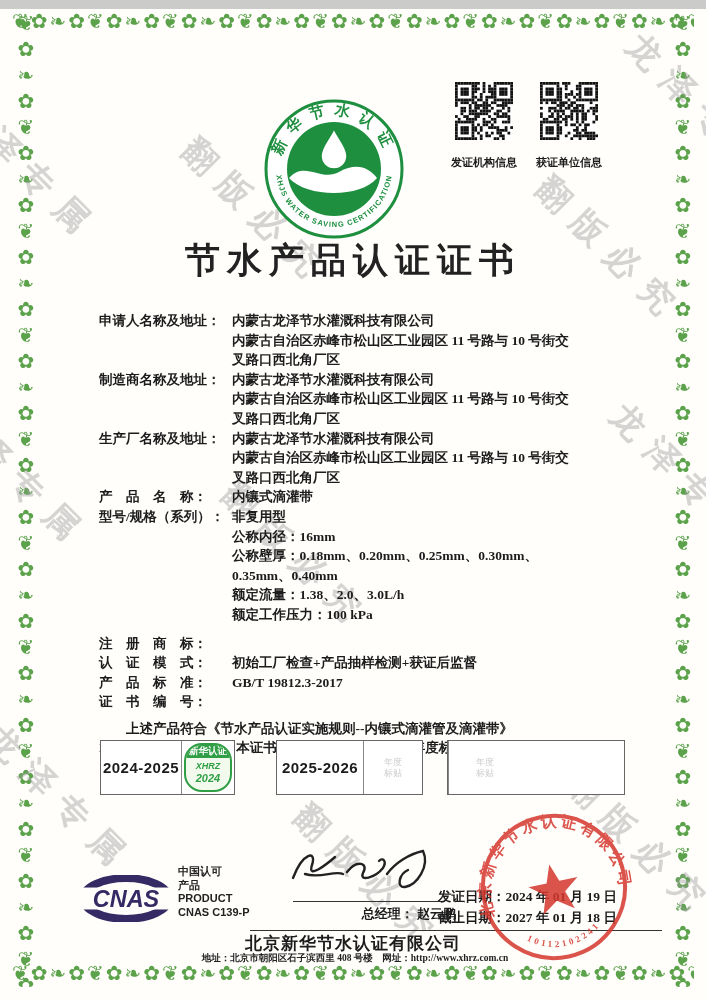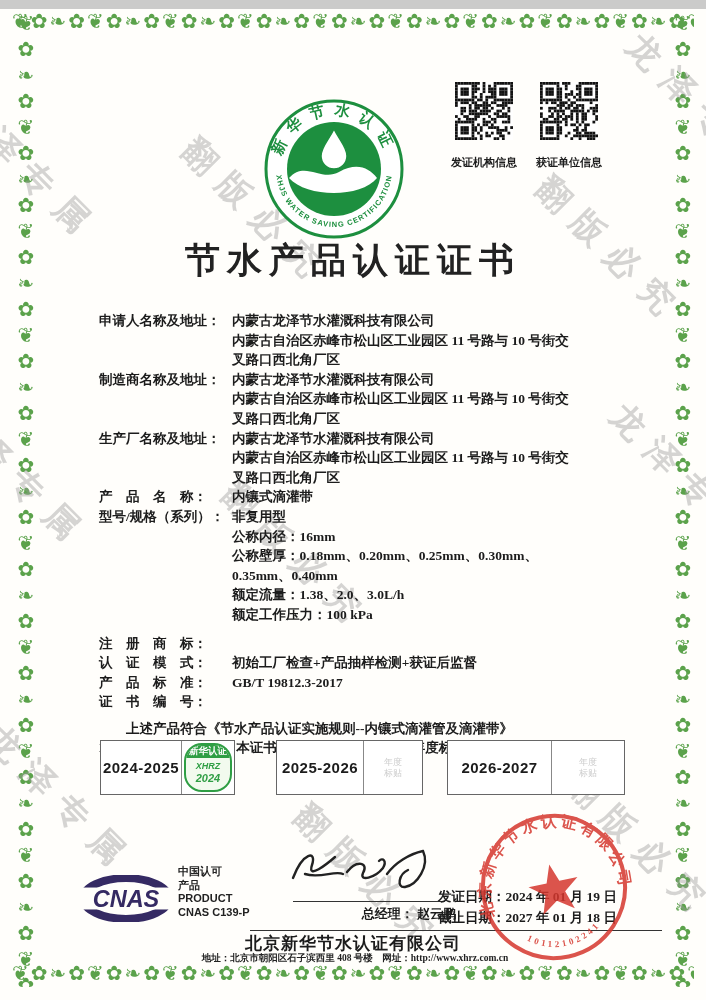--- a/index.html
+++ b/index.html
@@ -678,21 +678,20 @@
     </div>
   </div>
   <div class="ybox" id="yb1">
     <div class="yper">2025-2026</div>
     <div class="ycell">
       <div class="yph">年度
 标贴</div>
     </div>
   </div>
   <div class="ybox" id="yb2">
-    <div class="yper">2026-2027</div>
     <div class="ycell">
       <div class="yph">年度
 标贴</div>
     </div>
   </div>
 
   <div class="cnas-logo">
     <svg width="94" height="47" viewBox="0 0 120 60">
       <ellipse cx="60" cy="30" rx="55" ry="26" fill="none" stroke="#352a63" stroke-width="10"></ellipse>
       <rect x="0" y="16" width="120" height="28" fill="#fffefb"></rect>

